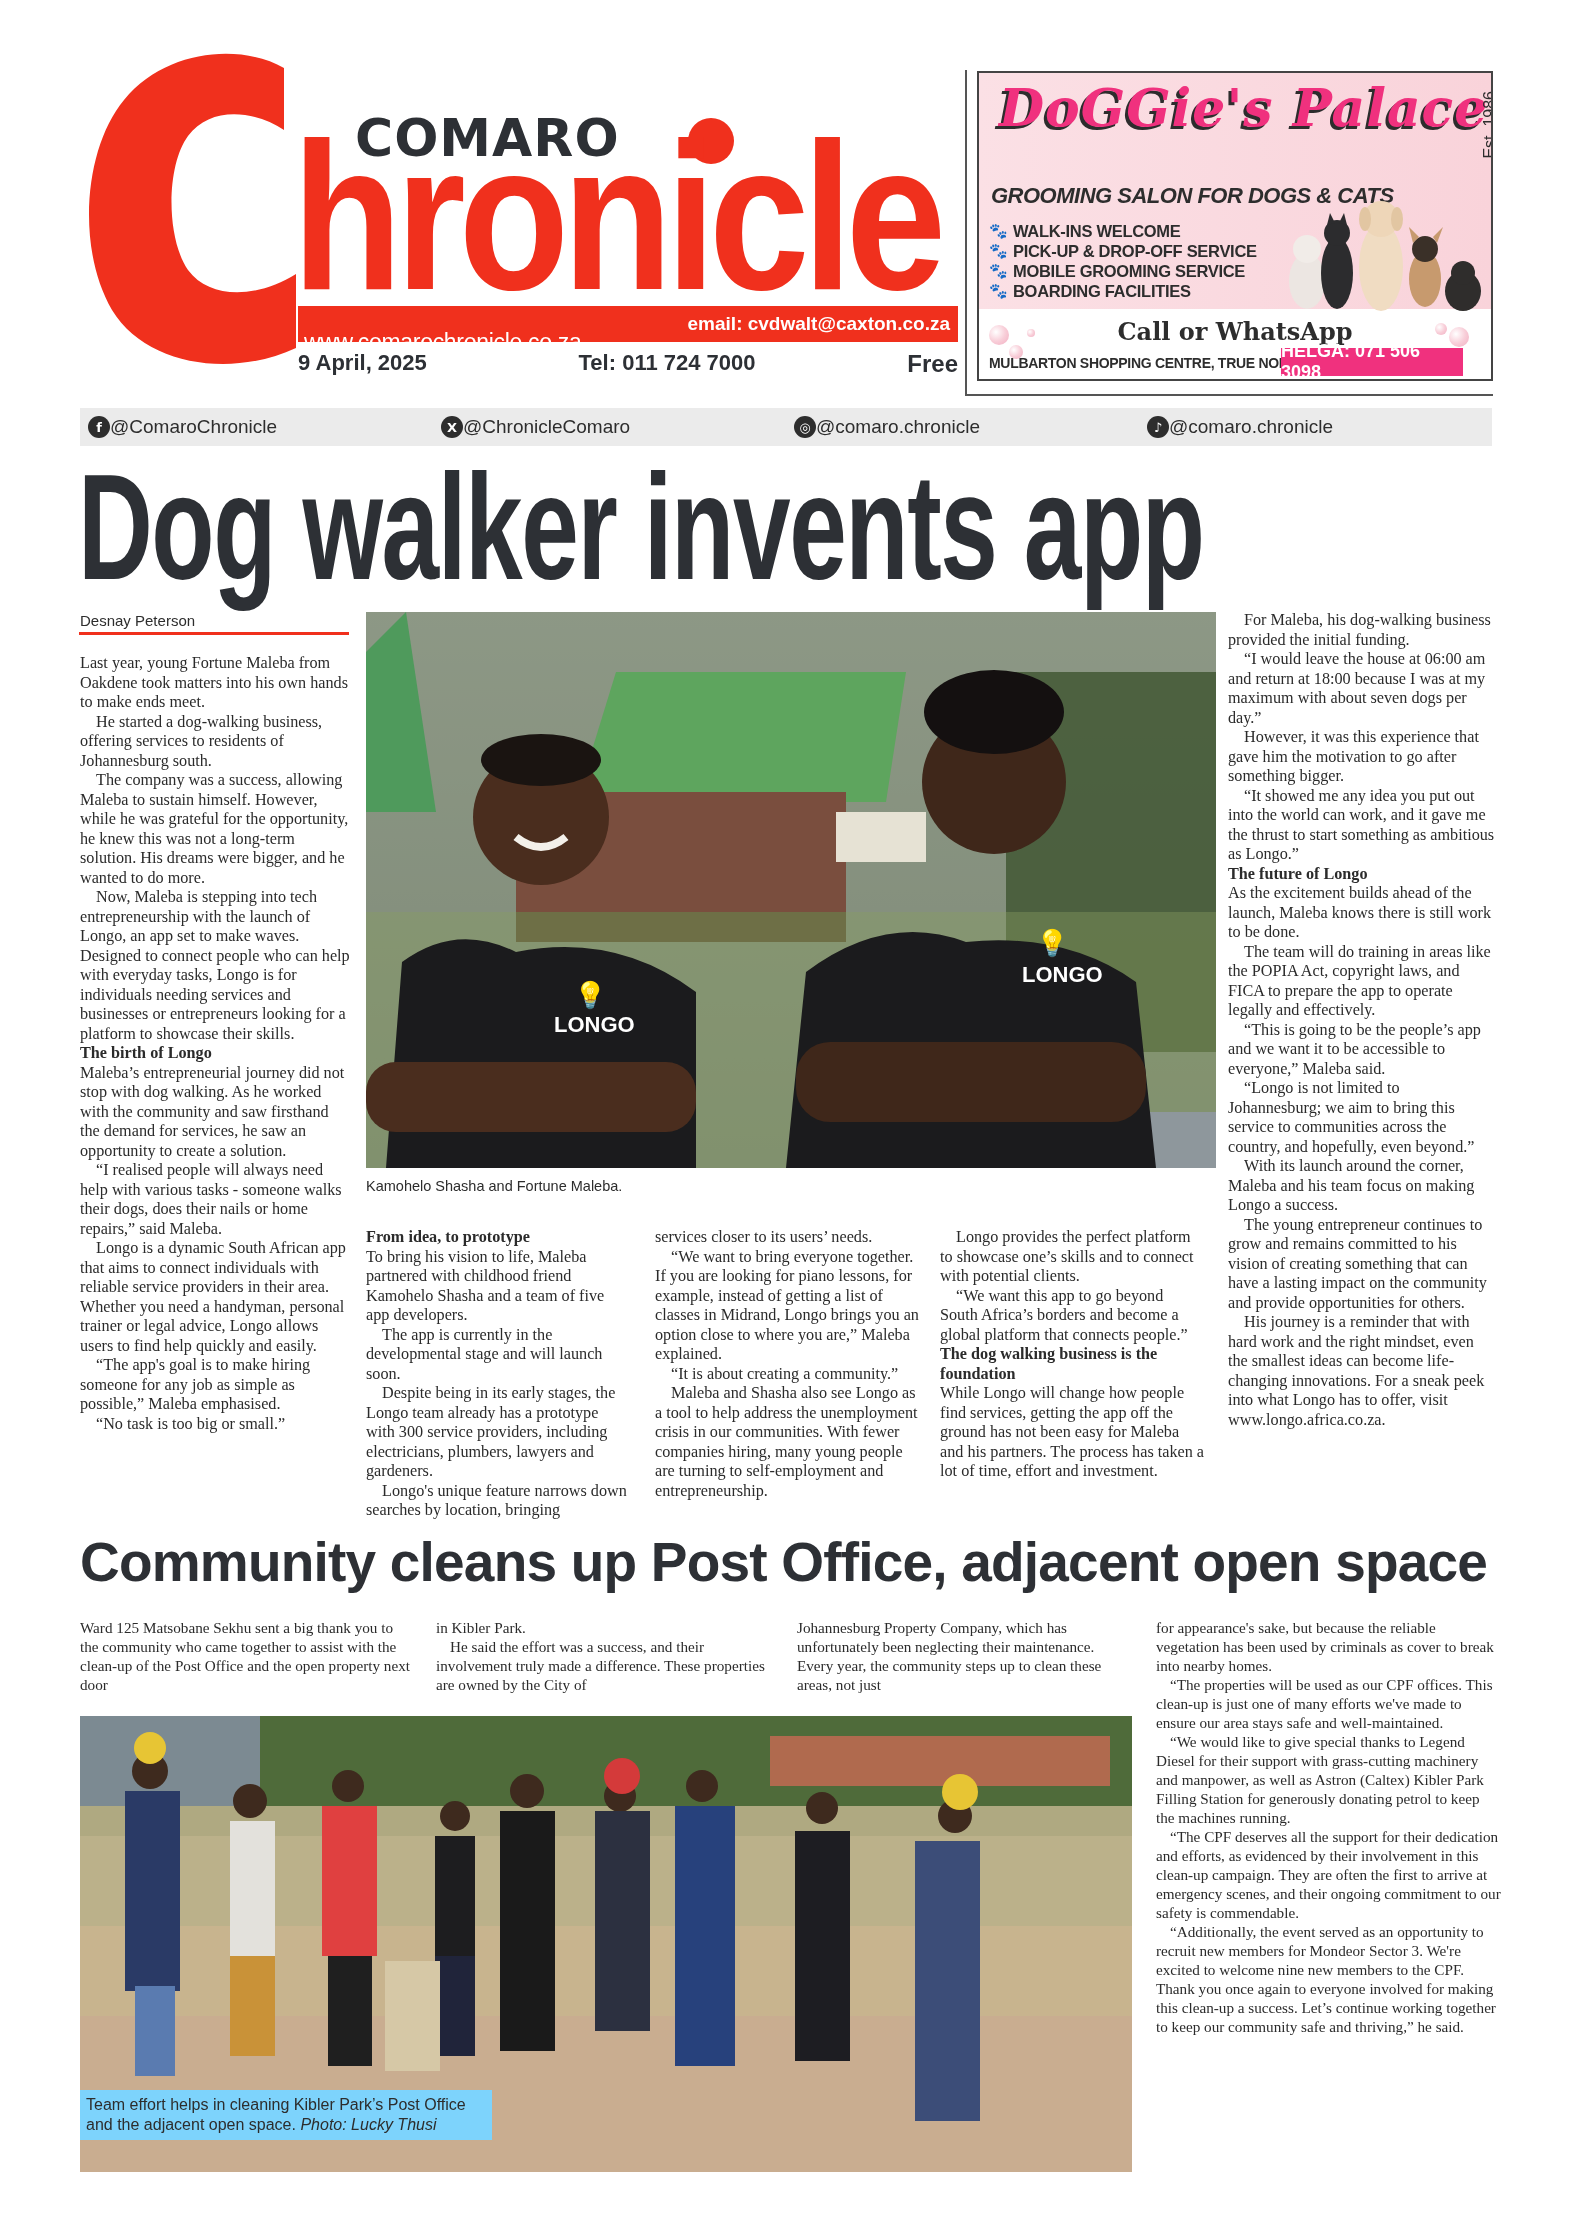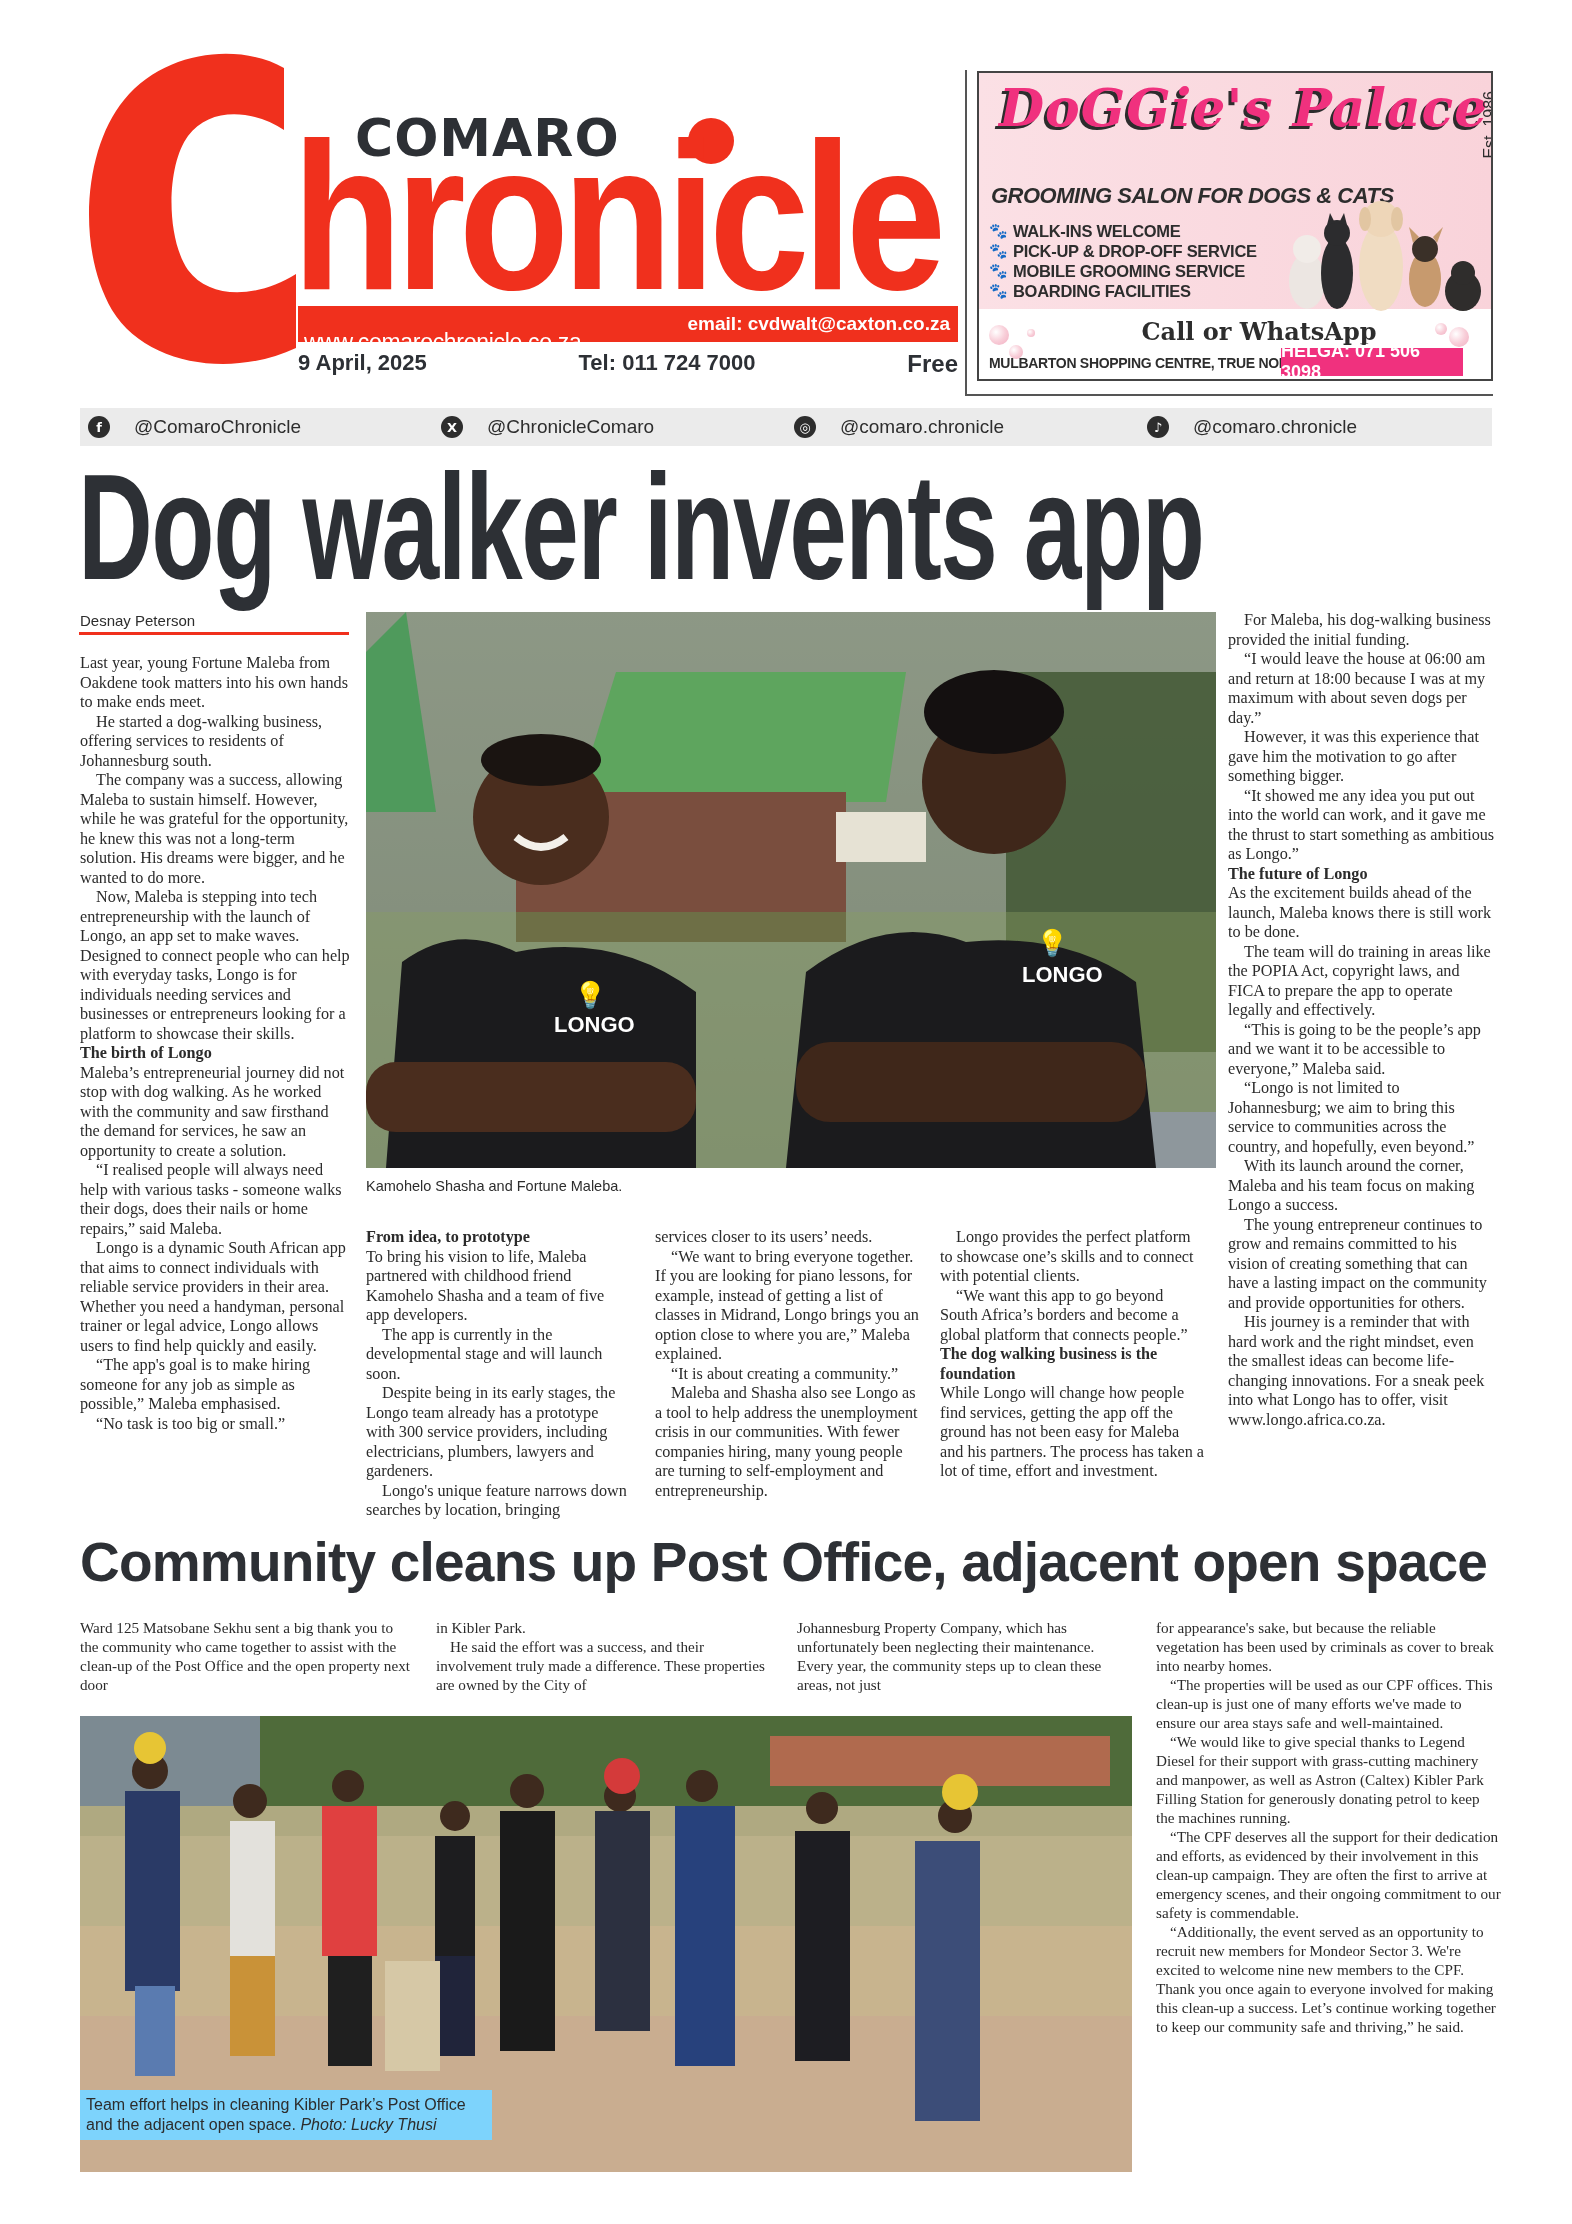--- a/index.html
+++ b/index.html
@@ -23,30 +23,30 @@
   .ad-frame-b { left: 965px; top: 394px; width: 528px; height: 2px; background: #555; }
   .ad { left: 977px; top: 71px; width: 516px; height: 310px; border: 2px solid #444; background: #fff; overflow: hidden; }
   .ad-pink { position: absolute; left: 0; top: 0; width: 100%; height: 236px; background: linear-gradient(90deg, #fbe0e5 0%, #f9d3da 100%); }
   .ad-title { position: absolute; left: 20px; top: 4px; font-family: "DejaVu Serif", serif; font-weight: bold; font-style: italic; font-size: 52px; color: #f0317e; text-shadow: -3px 3px 0 #2d2d2d; letter-spacing: 1px; }
   .ad-est { position: absolute; right: 10px; top: 18px; font-family: "Liberation Sans", sans-serif; font-size: 16px; color: #2d2d2d; transform: rotate(-90deg); transform-origin: right top; white-space: nowrap; }
   .ad-sub { position: absolute; left: 12px; top: 110px; font-family: "Liberation Sans", sans-serif; font-weight: bold; font-style: italic; font-size: 22px; color: #2d2d2d; letter-spacing: -0.5px; }
   .ad-list { position: absolute; left: 10px; top: 148px; list-style: none; }
   .ad-list li { font-family: "Liberation Sans", sans-serif; font-weight: bold; font-size: 16.5px; color: #2d2d2d; line-height: 20px; display: flex; align-items: center; letter-spacing: -0.3px; }
   .paw { display: inline-block; width: 18px; font-size: 15px; margin-right: 6px; }
   .pets { position: absolute; right: 6px; top: 120px; width: 200px; height: 118px; }
-  .ad-call { position: absolute; left: 0; width: 100%; top: 244px; text-align: center; font-family: "DejaVu Serif", serif; font-weight: bold; font-size: 24px; color: #2d2d2d; margin-left: 24px; }
+  .ad-call { position: absolute; left: 0; width: 100%; top: 244px; text-align: center; font-family: "DejaVu Serif", serif; font-weight: bold; font-size: 24px; color: #2d2d2d; }
   .ad-addr { position: absolute; left: 10px; top: 282px; font-family: "Liberation Sans", sans-serif; font-weight: bold; font-size: 14px; color: #2d2d2d; letter-spacing: -0.3px; }
   .ad-phone { position: absolute; left: 302px; top: 275px; width: 182px; height: 28px; background: #f0317e; color: #fff; font-family: "Liberation Sans", sans-serif; font-weight: bold; font-size: 18px; display: flex; align-items: center; justify-content: center; }
   .bubble { position: absolute; border-radius: 50%; background: radial-gradient(circle at 35% 35%, #fff 0%, #f7c6d2 50%, #ef9fb6 100%); opacity: 0.85; }
 
   
   .social { left: 80px; top: 408px; width: 1412px; height: 38px; background: #ebebeb; display: flex; align-items: center; }
   .social-item { display: flex; align-items: center; width: 360px; padding-left: 8px; }
   .social-icon { width: 22px; height: 22px; border-radius: 50%; background: #2d2d2d; color: #fff; display: flex; align-items: center; justify-content: center; font-family: "DejaVu Sans", sans-serif; font-weight: bold; font-size: 13px; }
-  .social-label { margin-left: 24px; font-family: "Liberation Sans", sans-serif; font-size: 19px; color: #2d2d2d; }
+  .social-label { font-family: "Liberation Sans", sans-serif; font-size: 19px; color: #2d2d2d; }
 
   
   .headline { left: 78px; top: 452px; font-family: "Liberation Sans", sans-serif; font-weight: bold; font-size: 150px; color: #2d3035; line-height: 1; transform: scaleX(0.69); transform-origin: left top; white-space: nowrap; letter-spacing: -2px; }
 
   
   .byline { left: 80px; top: 612px; font-family: "Liberation Sans", sans-serif; font-size: 15px; color: #2d2d2d; }
   .byline-rule { left: 79px; top: 632px; width: 270px; height: 3px; background: #f0301d; }
   .col { position: absolute; font-family: "Liberation Serif", serif; font-size: 16.2px; line-height: 19.5px; color: #2b2b2b; }
   .col p { text-indent: 16px; }
   .col p.noindent { text-indent: 0; }

